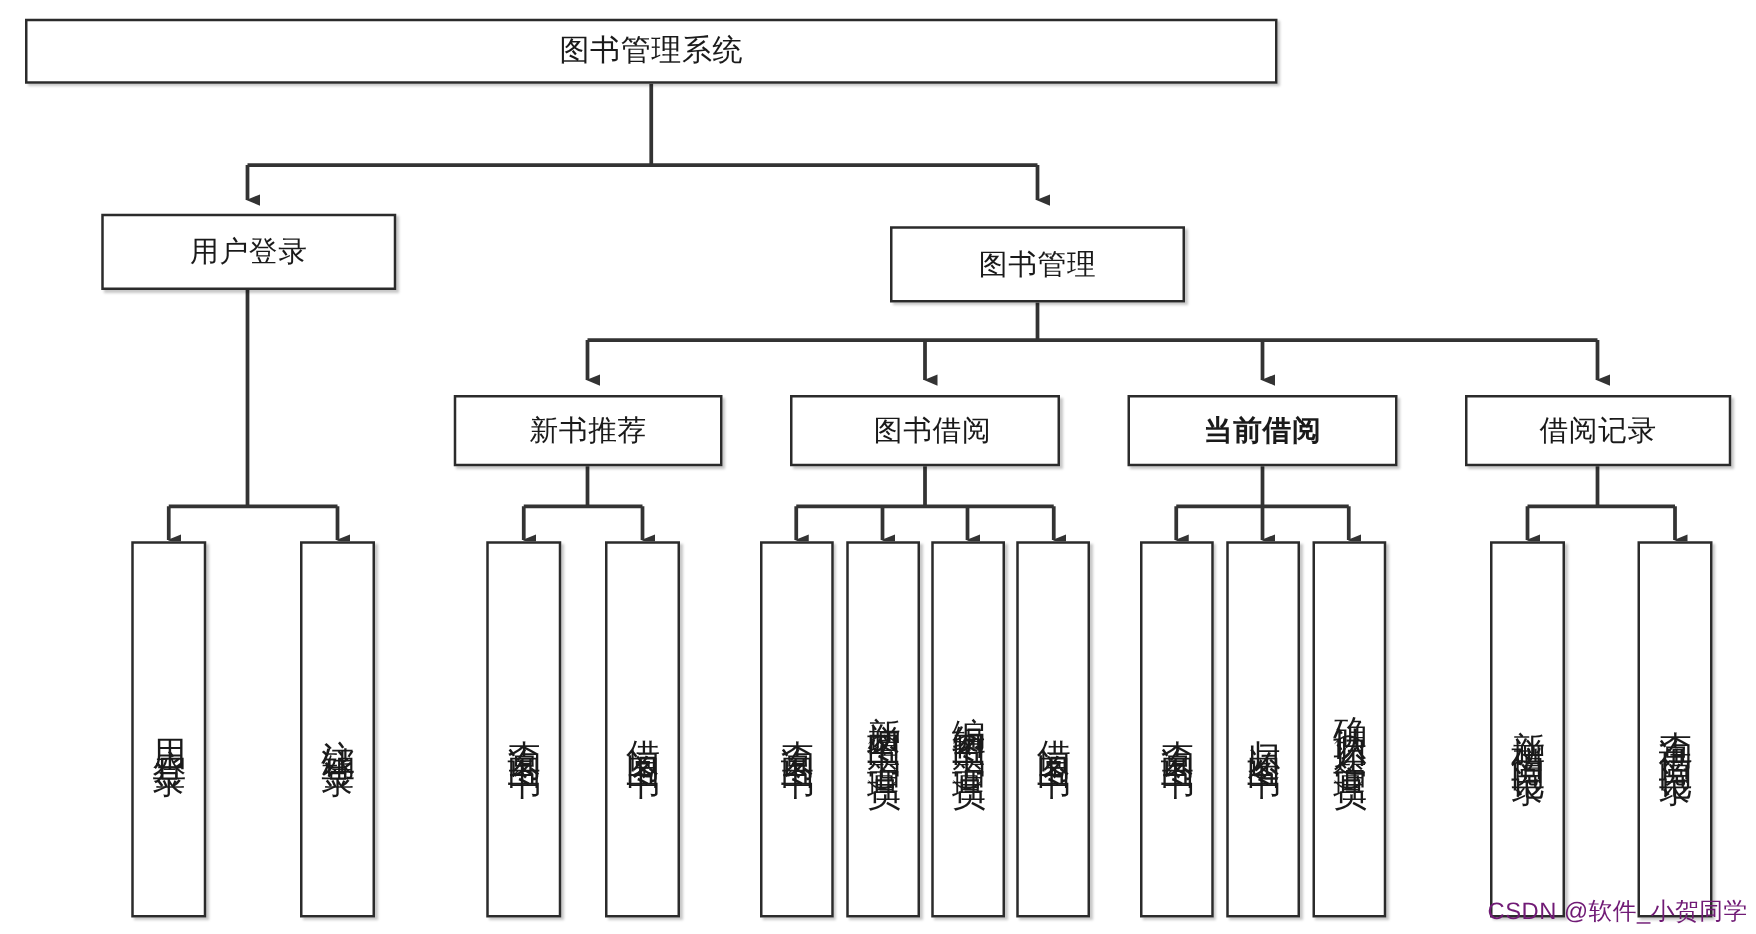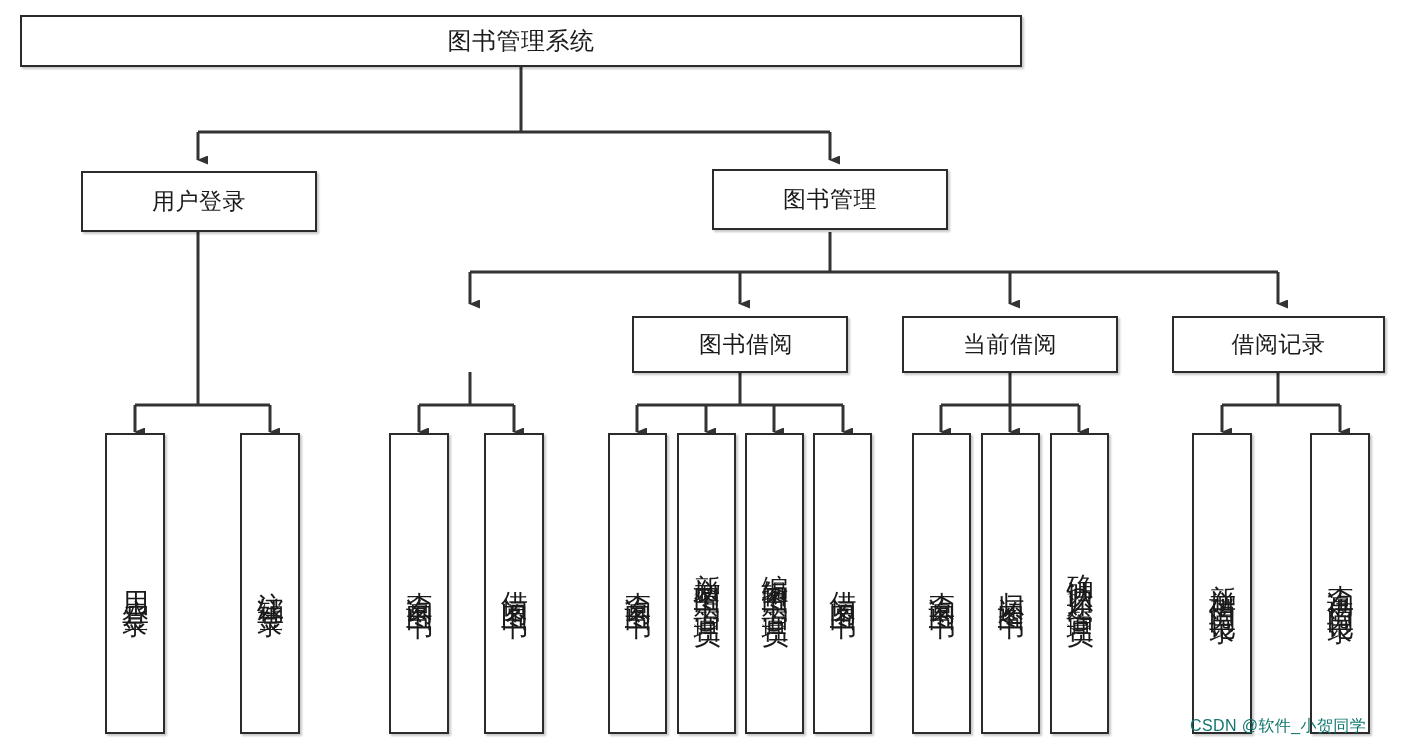--- a/index.html
+++ b/index.html
@@ -56,22 +56,22 @@
   .node-vertical .node-label {
     writing-mode: vertical-rl;
     text-orientation: upright;
     font-size: 27px;
     letter-spacing: 7px;
     line-height: 1;
     max-height: 100%;
   }
   .watermark {
     position: absolute;
-    color: #0f766e;
-    font-size: 16px;
+    color: #701a75;
+    font-size: 19px;
     white-space: nowrap;
     user-select: none;
     letter-spacing: 0.4px;
   }
 </style>
 </head>
 <body>
 
 <div id="diagram-root">
 
@@ -139,30 +139,33 @@
   </svg>
 
   <div class="node-box node-horizontal node-root" style="left:20px; top:15px; width:1002px; height:52px;">
     <span class="node-label">图书管理系统</span>
   </div>
 
   <div class="node-box node-horizontal" style="left:81px; top:171px; width:236px; height:61px;">
     <span class="node-label">用户登录</span>
   </div>
 
-  <div class="node-box node-horizontal" style="left:712px; top:169px; width:236px; height:61px;">
+  <div class="node-box node-horizontal" style="left:712px; top:181px; width:236px; height:61px;">
     <span class="node-label">图书管理</span>
   </div>
 
+  <div class="node-box node-horizontal" style="left:363px; top:316px; width:215px; height:57px;">
+    <span class="node-label">新书推荐</span>
+  </div>
 
   <div class="node-box node-horizontal" style="left:632px; top:316px; width:216px; height:57px;padding-left:12px;">
     <span class="node-label">图书借阅</span>
   </div>
 
-  <div class="node-box node-horizontal" style="left:902px; top:316px; width:216px; height:57px;">
+  <div class="node-box node-horizontal" style="left:902px; top:316px; width:216px; height:57px;font-weight:bold;">
     <span class="node-label">当前借阅</span>
   </div>
 
   <div class="node-box node-horizontal" style="left:1172px; top:316px; width:213px; height:57px;justify-content:center;">
     <span class="node-label">借阅记录</span>
   </div>
 
   <div class="node-box node-vertical" style="left:105px; top:433px; width:60px; height:301px;">
     <span class="node-label">用户登录</span>
   </div>

